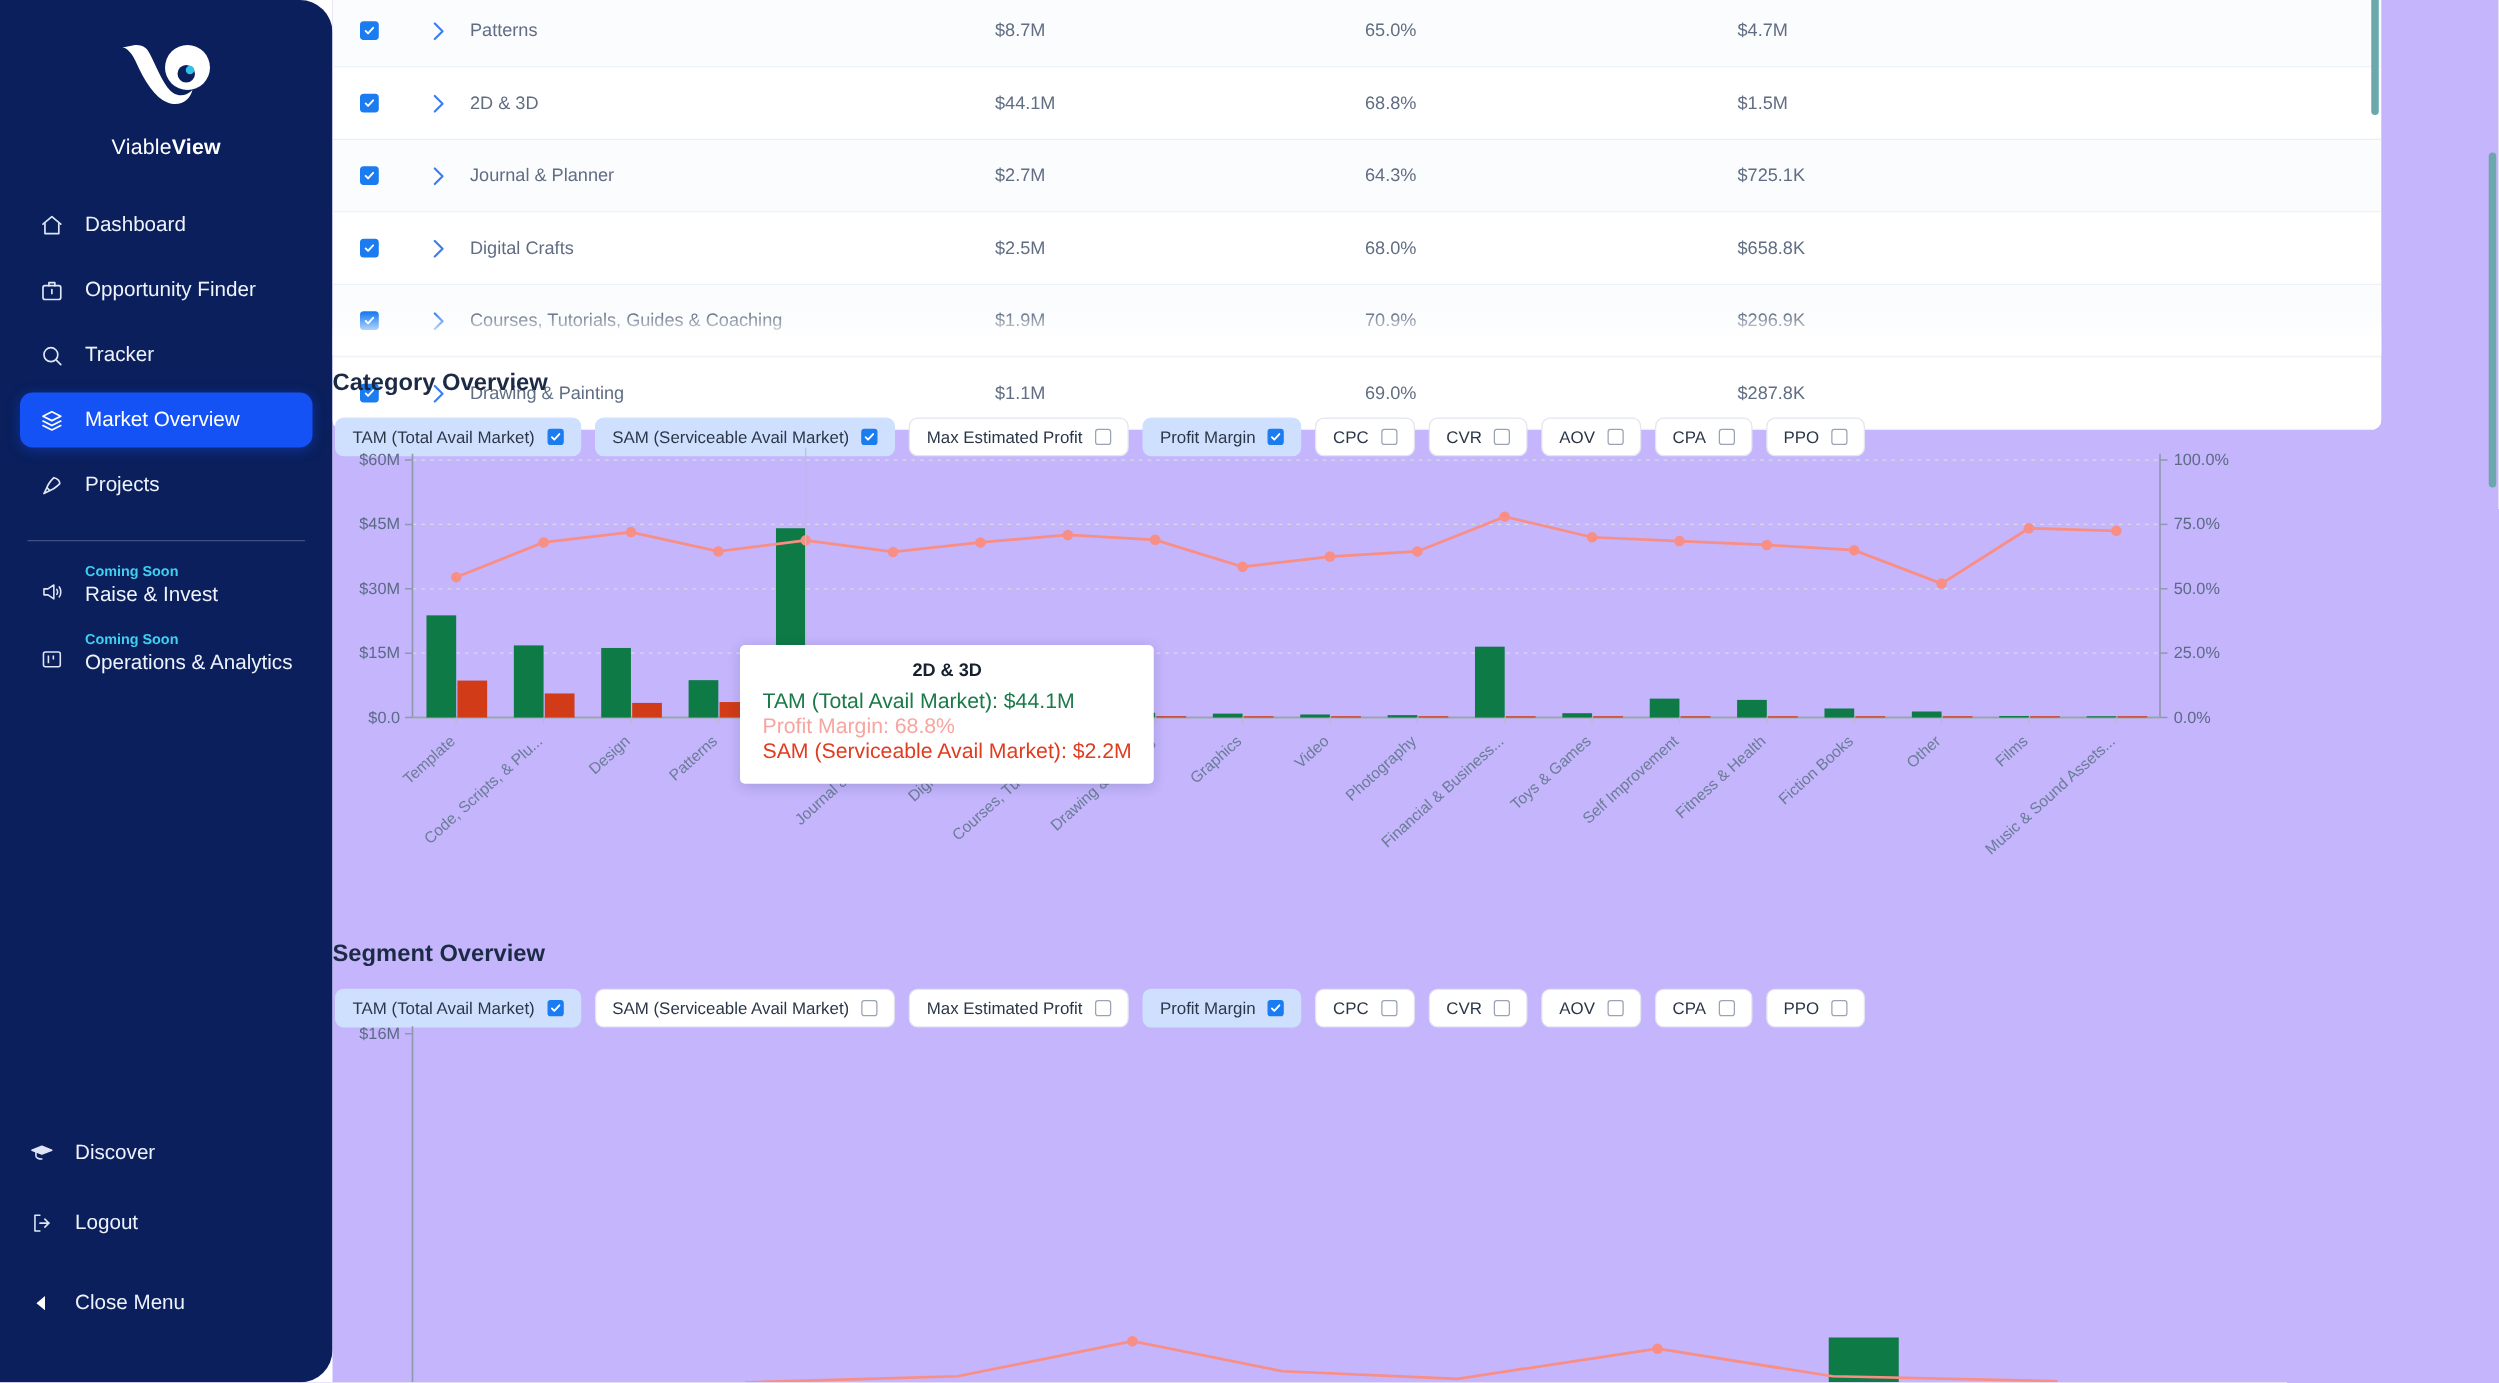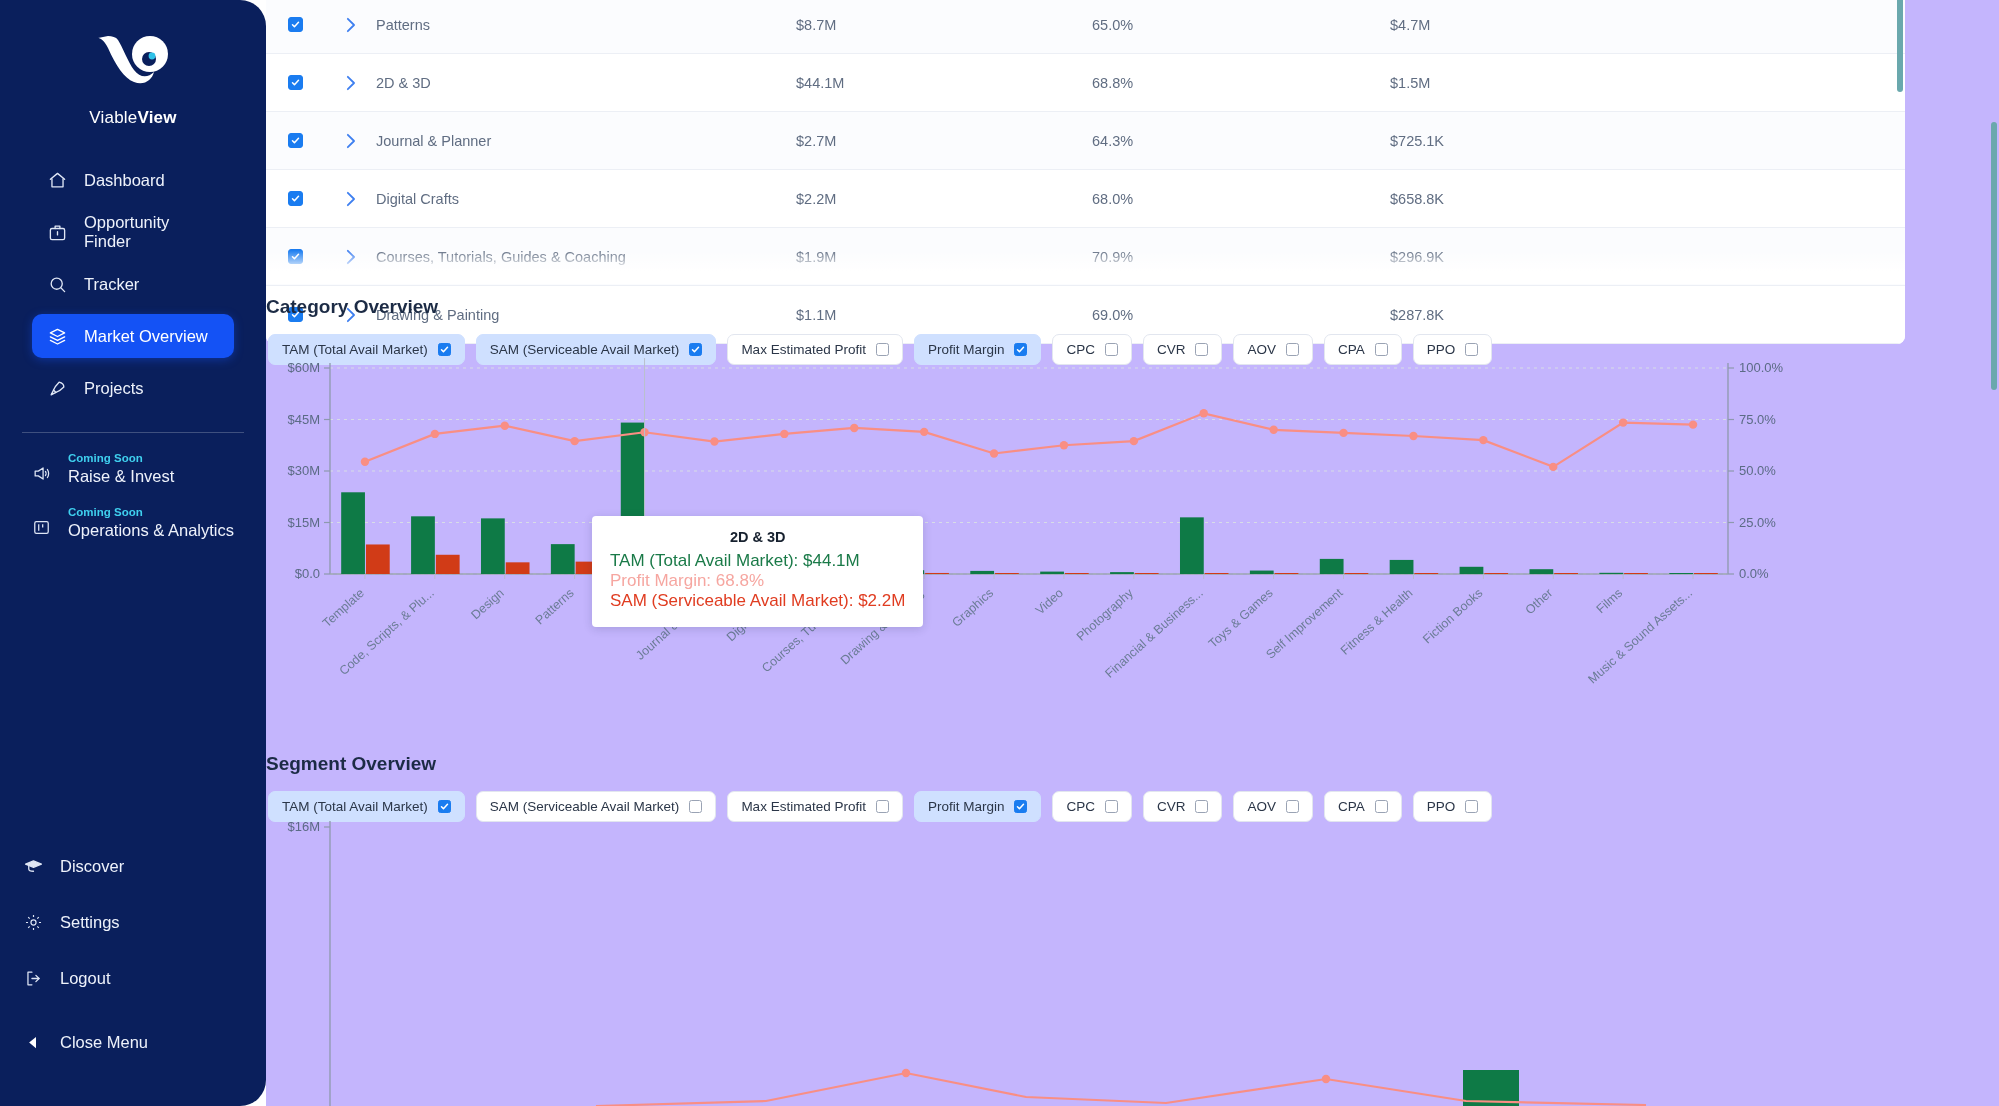--- a/index.html
+++ b/index.html
@@ -20,21 +20,21 @@
     overflow: hidden;
   }
   .logo-wrap { padding-top: 34px; text-align: center; }
   .logo-mark { width: 86px; height: 62px; margin: 0 auto; position: relative; }
   .brand {
     margin-top: 12px; font-size: 17px; letter-spacing: .2px;
     font-weight: 400; color: #fff;
   }
   .brand b { font-weight: 700; }
 
-  .nav { margin-top: 30px; padding: 0 24px; }
+  .nav { margin-top: 30px; padding: 0 8px; }
   .nav-item {
     display: flex; align-items: center; gap: 16px;
     height: 44px; margin: 0 8px 8px 8px; padding: 0 14px;
     border-radius: 10px; cursor: pointer;
     font-size: 16.5px; color: #eef2fb;
   }
   .nav-item .ico { width: 22px; height: 22px; flex: 0 0 22px; display:flex; align-items:center; justify-content:center;}
   .nav-item.active { background: #1452f5; color: #fff; box-shadow: 0 2px 10px rgba(20,82,245,.4); }
   .nav-sep { height: 1px; background: rgba(255,255,255,.22); margin: 22px 22px 0 22px; }
 
@@ -239,29 +239,20 @@
         <span class="ico">
           <svg width="19" height="19" viewBox="0 0 24 24" fill="none" stroke="#dfe6f5" stroke-width="1.6" stroke-linecap="round" stroke-linejoin="round">
               <path d="M2 9l10-4 10 4-10 4L2 9z" fill="#dfe6f5"></path>
               <path d="M6 11v4c0 1.6 2.7 3 6 3"></path>
             </svg>
         </span>
         <span>Discover</span>
       </div>
       <div class="nav-item">
         <span class="ico">
-          <svg width="19" height="19" viewBox="0 0 24 24" fill="none" stroke="#dfe6f5" stroke-width="1.5">
-              <circle cx="12" cy="12" r="3.2"></circle>
-              <path d="M12 2.5v2.6M12 18.9v2.6M21.5 12h-2.6M5.1 12H2.5M18.7 5.3l-1.9 1.9M7.2 16.8l-1.9 1.9M18.7 18.7l-1.9-1.9M7.2 7.2 5.3 5.3"></path>
-            </svg>
-        </span>
-        <span>Settings</span>
-      </div>
-      <div class="nav-item">
-        <span class="ico">
           <svg width="19" height="19" viewBox="0 0 24 24" fill="none" stroke="#dfe6f5" stroke-width="1.6" stroke-linecap="round" stroke-linejoin="round">
               <path d="M10 4H5v16h5"></path>
               <path d="M15 8l4 4-4 4"></path>
               <path d="M19 12h-9"></path>
             </svg>
         </span>
         <span>Logout</span>
       </div>
       <div class="nav-item close-menu">
         <span class="ico">
@@ -338,21 +329,21 @@
                 <path d="M2 6.3 4.6 9 10 3" stroke="#fff" stroke-width="2" fill="none" stroke-linecap="round" stroke-linejoin="round"></path>
               </svg>
             </span>
           </span>
         <span class="c-exp">
             <svg width="11" height="16" viewBox="0 0 12 18" fill="none" stroke="#3e7ff0" stroke-width="2" stroke-linecap="round" stroke-linejoin="round">
               <path d="M3 2l7 7-7 7"></path>
             </svg>
           </span>
         <span class="c-name">Digital Crafts</span>
-        <span class="c-tam">$2.2M</span>
+        <span class="c-tam">$2.5M</span>
         <span class="c-pm">68.0%</span>
         <span class="c-prof">$658.8K</span>
       </div>
       <div class="trow">
         <span class="c-check">
             <span class="cbx">
               <svg width="9" height="9" viewBox="0 0 12 12">
                 <path d="M2 6.3 4.6 9 10 3" stroke="#fff" stroke-width="2" fill="none" stroke-linecap="round" stroke-linejoin="round"></path>
               </svg>
             </span>

